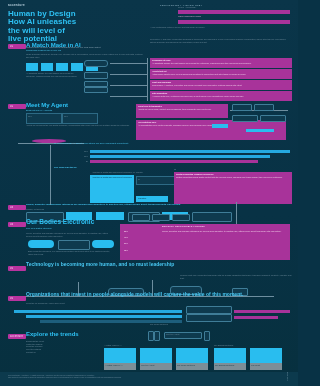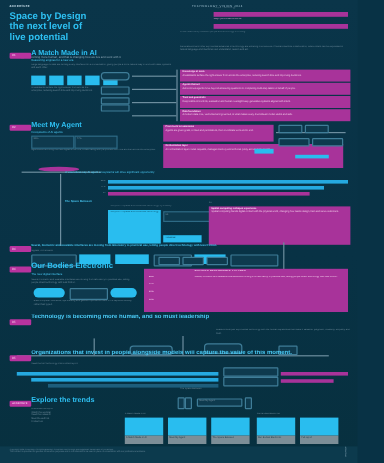--- a/index.html
+++ b/index.html
@@ -42,22 +42,23 @@
 <div class="page">
 
   <div class="row" style="left:8px;top:4px;">
     <div class="tiny" style="font-size:3px;color:#bcd3e0;font-weight:bold;letter-spacing:.3px;">accenture</div>
   </div>
   <div class="row ell" style="left:160px;top:4px;width:132px;">
     <div class="tiny2" style="font-size:2.4px;color:#9fc0d0;letter-spacing:.5px;">TECHNOLOGY VISION 2024</div>
   </div>
 
   <div class="row" style="left:8px;top:10px;width:140px;">
-    <div class="h1" style="font-size:8px;">Space by Design</div>
-    <div class="h1" style="font-size:8px;">the next level of</div>
+    <div class="h1" style="font-size:8px;">Human by Design</div>
+    <div class="h1" style="font-size:8px;">How AI unleashes</div>
+    <div class="h1" style="font-size:8px;">the will level of</div>
     <div class="h1" style="font-size:8px;">live potential</div>
   </div>
 
   <div class="row wrap" style="left:8px;top:46px;width:136px;height:10px;">
     <div class="tiny">Technology is becoming more human, and that is changing how we live and work with it.</div>
   </div>
 
   <div class="row ell" style="left:178px;top:6px;width:112px;">
     <div class="tiny2">People + technology</div>
   </div>

